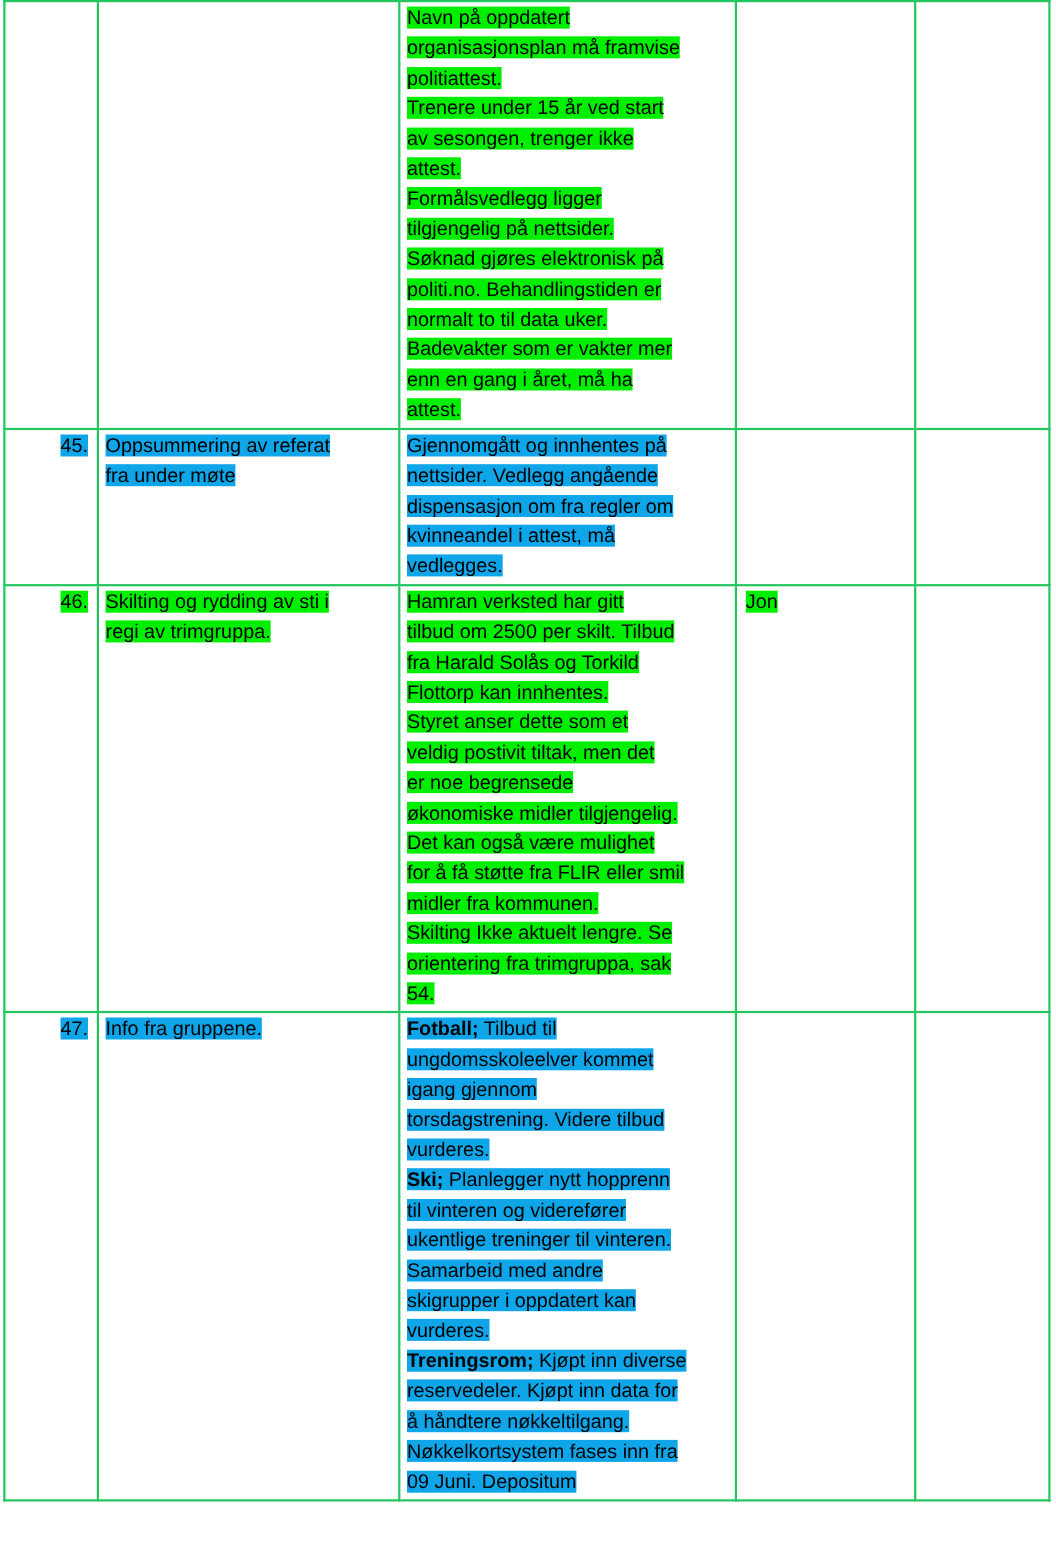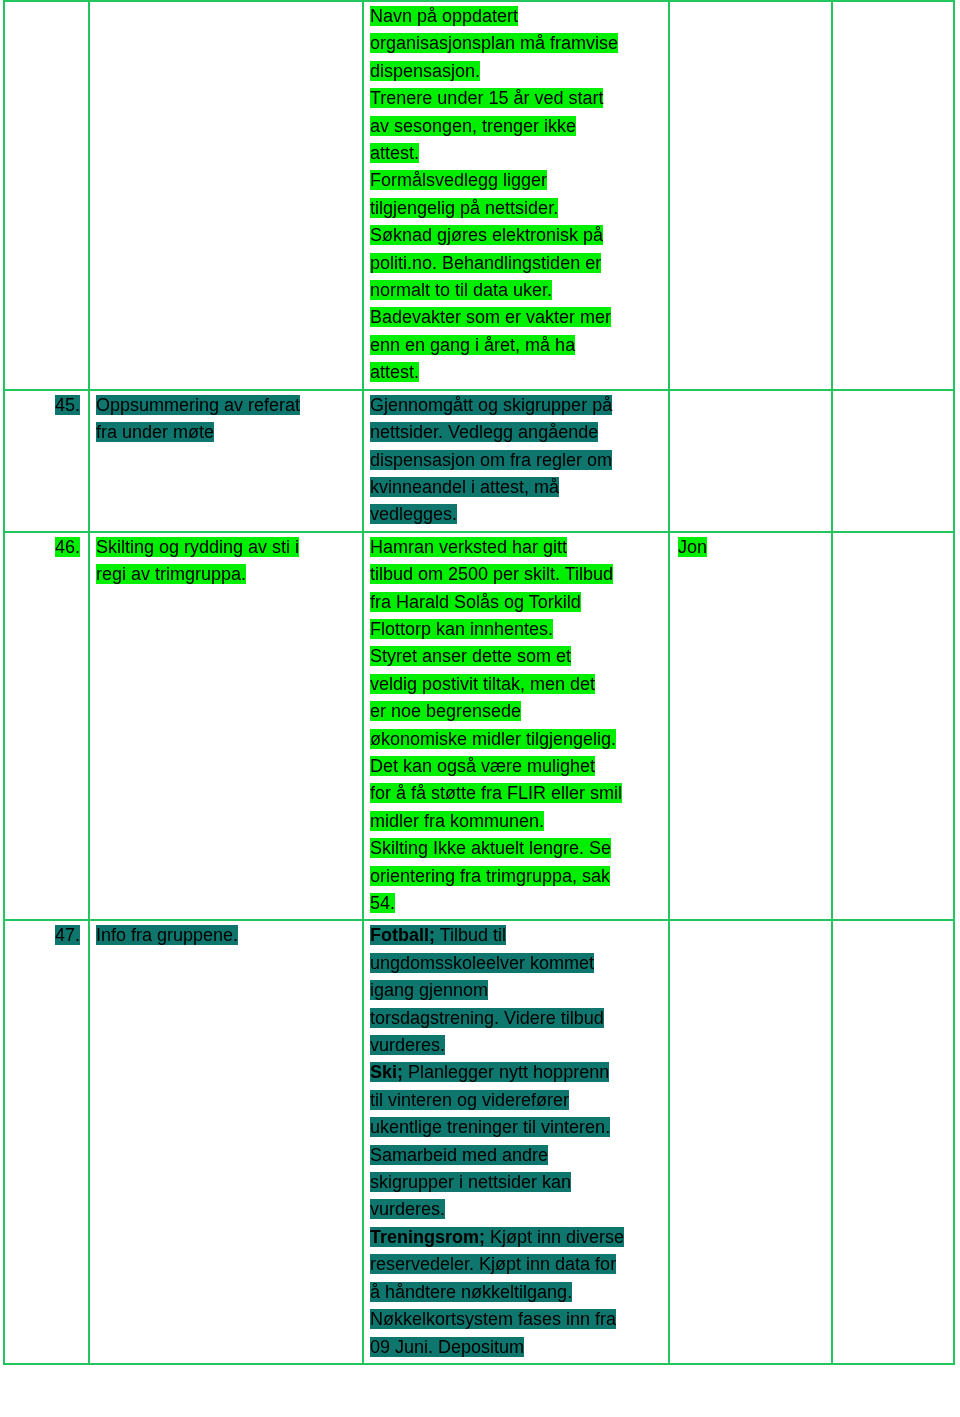--- a/index.html
+++ b/index.html
@@ -47,21 +47,21 @@
   .num-cell .cell-inner {
     text-align: right;
     padding-right: 8px;
     padding-left: 2px;
   }
   .resp-cell .cell-inner {
     padding-left: 8px;
   }
 
   
-  .hl-y { background: #0f766e; }
+  .hl-y { background: #0ea5e9; }
   .hl-g { background: #00ee00; }
   .bold { font-weight: bold; }
 
   .line { display: block; }
 </style>
 </head>
 <body>
 
 <div class="page">
 
@@ -79,21 +79,21 @@
         <td class="num-cell">
           <div class="cell-inner"></div>
         </td>
         <td>
           <div class="cell-inner"></div>
         </td>
         <td>
           <div class="cell-inner">
             <span class="line"><span class="hl-g">Navn på oppdatert</span></span>
             <span class="line"><span class="hl-g">organisasjonsplan må framvise</span></span>
-            <span class="line"><span class="hl-g">dispensasjon.</span></span>
+            <span class="line"><span class="hl-g">politiattest.</span></span>
             <span class="line"><span class="hl-g">Trenere under 15 år ved start</span></span>
             <span class="line"><span class="hl-g">av sesongen, trenger ikke</span></span>
             <span class="line"><span class="hl-g">attest.</span></span>
             <span class="line"><span class="hl-g">Formålsvedlegg ligger</span></span>
             <span class="line"><span class="hl-g">tilgjengelig på nettsider.</span></span>
             <span class="line"><span class="hl-g">Søknad gjøres elektronisk på</span></span>
             <span class="line"><span class="hl-g">politi.no. Behandlingstiden er</span></span>
             <span class="line"><span class="hl-g">normalt to til data uker.</span></span>
             <span class="line"><span class="hl-g">Badevakter som er vakter mer</span></span>
             <span class="line"><span class="hl-g">enn en gang i året, må ha</span></span>
@@ -113,21 +113,21 @@
           <div class="cell-inner"><span class="hl-y">45.</span></div>
         </td>
         <td>
           <div class="cell-inner">
             <span class="line"><span class="hl-y">Oppsummering av referat</span></span>
             <span class="line"><span class="hl-y">fra under møte</span></span>
           </div>
         </td>
         <td>
           <div class="cell-inner">
-            <span class="line"><span class="hl-y">Gjennomgått og skigrupper på</span></span>
+            <span class="line"><span class="hl-y">Gjennomgått og innhentes på</span></span>
             <span class="line"><span class="hl-y">nettsider. Vedlegg angående</span></span>
             <span class="line"><span class="hl-y">dispensasjon om fra regler om</span></span>
             <span class="line"><span class="hl-y">kvinneandel i attest, må</span></span>
             <span class="line"><span class="hl-y">vedlegges.</span></span>
           </div>
         </td>
         <td class="resp-cell">
           <div class="cell-inner"></div>
         </td>
         <td>
@@ -186,21 +186,21 @@
             <span class="line"><span class="hl-y"><b class="bold">Fotball;</b><span> Tilbud til</span></span></span>
             <span class="line"><span class="hl-y">ungdomsskoleelver kommet</span></span>
             <span class="line"><span class="hl-y">igang gjennom</span></span>
             <span class="line"><span class="hl-y">torsdagstrening. Videre tilbud</span></span>
             <span class="line"><span class="hl-y">vurderes.</span></span>
 
             <span class="line"><span class="hl-y"><b class="bold">Ski;</b><span> Planlegger nytt hopprenn</span></span></span>
             <span class="line"><span class="hl-y">til vinteren og viderefører</span></span>
             <span class="line"><span class="hl-y">ukentlige treninger til vinteren.</span></span>
             <span class="line"><span class="hl-y">Samarbeid med andre</span></span>
-            <span class="line"><span class="hl-y">skigrupper i nettsider kan</span></span>
+            <span class="line"><span class="hl-y">skigrupper i oppdatert kan</span></span>
             <span class="line"><span class="hl-y">vurderes.</span></span>
 
             <span class="line"><span class="hl-y"><b class="bold">Treningsrom;</b><span> Kjøpt inn diverse</span></span></span>
             <span class="line"><span class="hl-y">reservedeler. Kjøpt inn data for</span></span>
             <span class="line"><span class="hl-y">å håndtere nøkkeltilgang.</span></span>
             <span class="line"><span class="hl-y">Nøkkelkortsystem fases inn fra</span></span>
             <span class="line"><span class="hl-y">09 Juni. Depositum</span></span>
           </div>
         </td>
         <td class="resp-cell">

